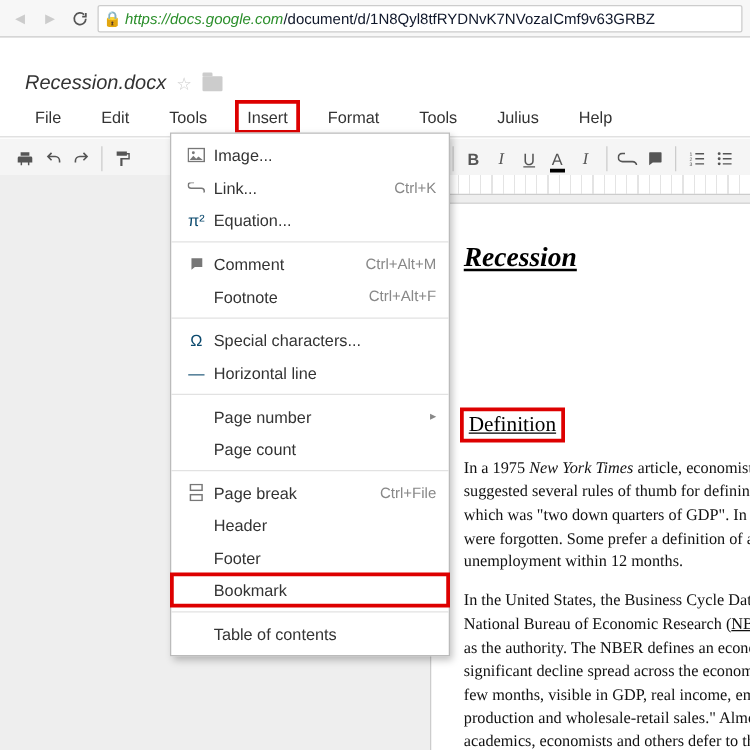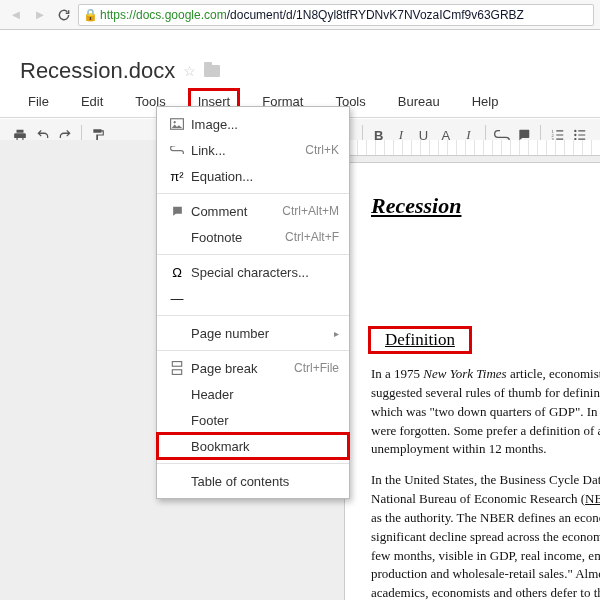--- a/index.html
+++ b/index.html
@@ -2,55 +2,55 @@
 <html><head>
 <meta charset="utf-8">
 <style>
   * { box-sizing: border-box; margin: 0; padding: 0; }
   body { font-family: Arial, sans-serif; font-size: 13px; background: #fff; width: 600px; height: 600px; overflow: hidden; position: relative; }
   .addr-bar { height: 30px; border-bottom: 1px solid #ccc; display: flex; align-items: center; padding: 0 6px; gap: 4px; background: #f7f7f7; }
   .nav-btn { width: 20px; height: 20px; display: flex; align-items: center; justify-content: center; color: #888; cursor: pointer; }
   .nav-btn.disabled { color: #ccc; }
   .url-box { flex: 1; height: 22px; border: 1px solid #ccc; border-radius: 2px; display: flex; align-items: center; padding: 0 4px; background: #fff; font-size: 12px; overflow: hidden; white-space: nowrap; }
   .lock { color: #2a8e2a; font-size: 12px; margin-right: 2px; }
-  .url-host { color: #2a8e2a; }
+  .url-host { color: #2a8e2a; font-style: italic; }
   .url-path { color: #0f172a; }
   .doc-area { padding: 28px 20px 0 20px; }
   .doc-title-row { display: flex; align-items: center; gap: 8px; }
-  .doc-title { font-size: 22px; color: #333; }
+  .doc-title { font-size: 16px; color: #333; font-style: italic; }
   .star { color: #ccc; font-size: 14px; }
   .folder { width: 16px; height: 12px; background: #ccc; border-radius: 1px; position: relative; }
   .folder::before { content: ''; position: absolute; top: -3px; left: 0; width: 8px; height: 3px; background: #ccc; border-radius: 1px 1px 0 0; }
   .menubar { display: flex; gap: 16px; margin-top: 6px; font-size: 13px; }
   .menu-item { padding: 4px 8px; cursor: pointer; color: #333; }
   .menu-item.highlighted { outline: 3px solid #d00; outline-offset: -1px; }
   .toolbar-wrap { border-top: 1px solid #d8d8d8; border-bottom: 1px solid #ccc; margin-top: 4px; }
   .toolbar { height: 34px; display: flex; align-items: center; padding: 0 10px; gap: 2px; background: #f5f5f5; box-shadow: inset 0 1px 0 #fff; }
   .tb-btn { width: 24px; height: 24px; display: flex; align-items: center; justify-content: center; color: #555; font-size: 13px; cursor: pointer; }
   .tb-sep { width: 1px; height: 20px; background: #ccc; margin: 0 4px; }
   .tb-gap { flex: 0 0 190px; }
   .fontsize-box { width: 36px; height: 22px; border: 1px solid #ccc; background: #fff; display: flex; align-items: center; justify-content: center; font-size: 12px; }
   .underline-a { text-decoration: underline; }
   .color-a { position: relative; }
   .color-a::after { content: ''; position: absolute; bottom: 1px; left: 4px; right: 4px; height: 3px; background: #000; }
   .highlight-i { font-style: italic; font-family: Georgia, serif; position: relative; padding: 0 2px; }
-  .dropdown { position: absolute; left: 136px; top: 106px; width: 194px; background: #fff; border: 1px solid #bbb; box-shadow: 2px 3px 6px rgba(0,0,0,0.25); z-index: 50; padding: 4px 0; margin-left: 20px; }
+  .dropdown { position: absolute; left: 136px; top: 106px; width: 224px; background: #fff; border: 1px solid #bbb; box-shadow: 2px 3px 6px rgba(0,0,0,0.25); z-index: 50; padding: 4px 0; }
   .dd-item { height: 26px; display: flex; align-items: center; padding: 0 10px; font-size: 13px; color: #333; cursor: pointer; position: relative; }
-  .dd-icon { width: 20px; display: flex; justify-content: center; color: #000000; font-size: 13px; }
+  .dd-icon { width: 20px; display: flex; justify-content: center; color: #0c4a6e; font-size: 13px; }
   .dd-label { flex: 1; padding-left: 4px; }
   .dd-shortcut { color: #888; font-size: 12px; }
   .dd-sep { height: 1px; background: #e2e2e2; margin: 4px 0; }
   .dd-arrow { color: #888; font-size: 10px; }
   .dd-highlight { outline: 3px solid #d00; outline-offset: -2px; }
   .canvas-bg { position: absolute; left: 0; right: 0; top: 140px; bottom: 0; background: #eee; }
   .ruler { position: absolute; left: 328px; right: 0; top: 140px; height: 16px; background: #fff; border-bottom: 1px solid #ccc; }
   .ruler-inner { height: 100%; background: repeating-linear-gradient(to right, #bbb 0 1px, transparent 1px 9px); opacity: 0.4; margin-left: 20px; }
   .page { position: absolute; left: 344px; top: 162px; width: 400px; min-height: 500px; background: #fff; border: 1px solid #ccc; padding: 30px 26px; }
   .h-recession { font-family: Georgia, 'Times New Roman', serif; font-size: 22px; font-weight: bold; font-style: italic; text-decoration: underline; margin-bottom: 110px; }
-  .h-def { font-family: Georgia, 'Times New Roman', serif; font-size: 17px; text-decoration: underline; display: inline-block; padding: 1px 14px; outline: 3px solid #d00; margin-bottom: 14px; }
+  .h-def { font-family: Georgia, 'Times New Roman', serif; font-size: 17px; text-decoration: underline; display: inline-block; padding: 1px 4px; outline: 3px solid #d00; margin-bottom: 14px; }
   .para { font-family: Georgia, 'Times New Roman', serif; font-size: 13px; line-height: 1.45; color: #111; margin-bottom: 12px; overflow: hidden; }
   .ital { font-style: italic; }
   .ul { text-decoration: underline; }
   svg { display: block; }
 </style>
 </head>
 <body>
 
 <div class="addr-bar">
   <div class="nav-btn disabled">◄</div>
@@ -73,21 +73,21 @@
     <span class="star">☆</span>
     <span class="folder"></span>
   </div>
   <div class="menubar">
     <div class="menu-item">File</div>
     <div class="menu-item">Edit</div>
     <div class="menu-item">Tools</div>
     <div class="menu-item highlighted">Insert</div>
     <div class="menu-item">Format</div>
     <div class="menu-item">Tools</div>
-    <div class="menu-item">Bureau</div>
+    <div class="menu-item">Julius</div>
     <div class="menu-item">Help</div>
   </div>
 </div>
 
 <div class="toolbar-wrap">
   <div class="toolbar">
     <div class="tb-btn">
         <svg width="14" height="14" viewBox="0 0 24 24">
           <path fill="#555" d="M6 3h12v5H6zM4 9h16a2 2 0 0 1 2 2v6h-4v4H6v-4H2v-6a2 2 0 0 1 2-2zm4 8v4h8v-4z"></path>
         </svg>
@@ -199,26 +199,31 @@
     <span class="dd-label">Footnote</span>
     <span class="dd-shortcut">Ctrl+Alt+F</span>
   </div>
   <div class="dd-sep"></div>
   <div class="dd-item">
     <span class="dd-icon">Ω</span>
     <span class="dd-label">Special characters...</span>
   </div>
   <div class="dd-item">
     <span class="dd-icon">—</span>
+    <span class="dd-label">Horizontal line</span>
   </div>
   <div class="dd-sep"></div>
   <div class="dd-item">
     <span class="dd-icon"></span>
     <span class="dd-label">Page number</span>
     <span class="dd-arrow">▸</span>
+  </div>
+  <div class="dd-item">
+    <span class="dd-icon"></span>
+    <span class="dd-label">Page count</span>
   </div>
   <div class="dd-sep"></div>
   <div class="dd-item">
     <span class="dd-icon">
         <svg width="12" height="14" viewBox="0 0 20 24">
           <rect x="2" y="1" width="16" height="8" fill="none" stroke="#777" stroke-width="2"></rect>
           <rect x="2" y="15" width="16" height="8" fill="none" stroke="#777" stroke-width="2"></rect>
         </svg>
       </span>
     <span class="dd-label">Page break</span>

